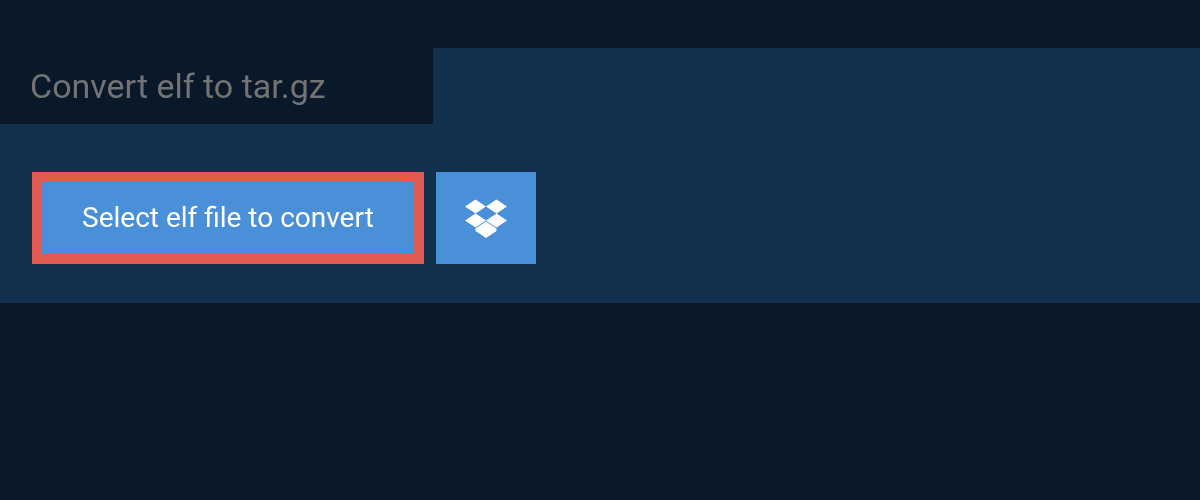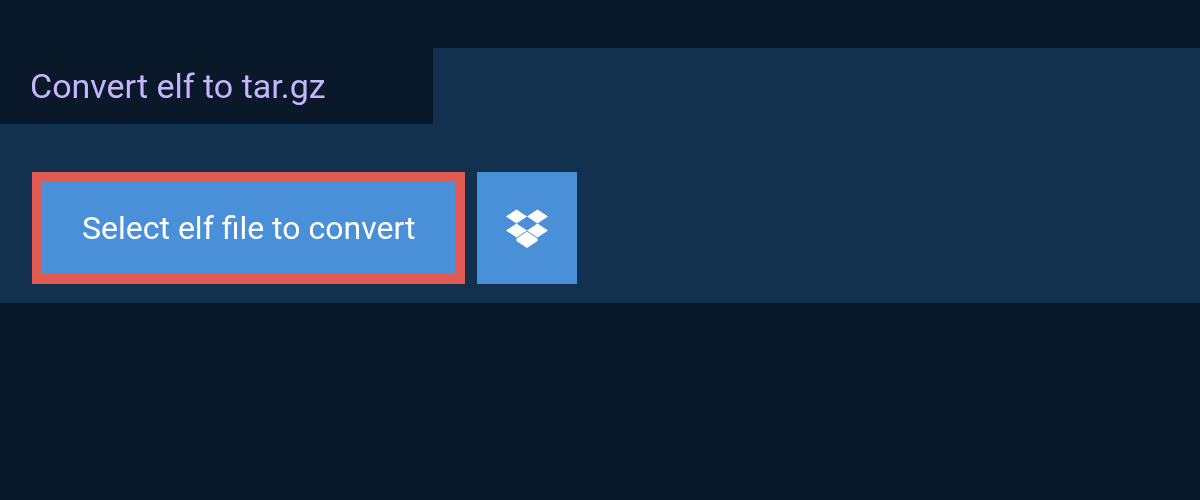--- a/index.html
+++ b/index.html
@@ -27,39 +27,39 @@
       left: 0;
       top: 48px;
       width: 433px;
       height: 76px;
       background: #0a1929;
       display: flex;
       align-items: center;
       padding-left: 30px;
     }
     .tab-title {
-      color: #c4b5fd;
+      color: #737373;
       font-size: 34px;
       font-weight: 400;
     }
     .button-row {
       position: absolute;
       left: 32px;
       top: 172px;
       display: flex;
       gap: 12px;
       align-items: stretch;
     }
     .select-button {
       background: #4a90d9;
       border: 10px solid #e05a52;
       color: #ffffff;
-      font-size: 32px;
+      font-size: 28px;
       font-weight: 400;
-      padding: 30px 40px;
+      padding: 22px 40px;
       cursor: pointer;
       font-family: inherit;
       line-height: 1;
       display: flex;
       align-items: center;
       justify-content: center;
     }
     .dropbox-button {
       background: #4a90d9;
       border: none;

